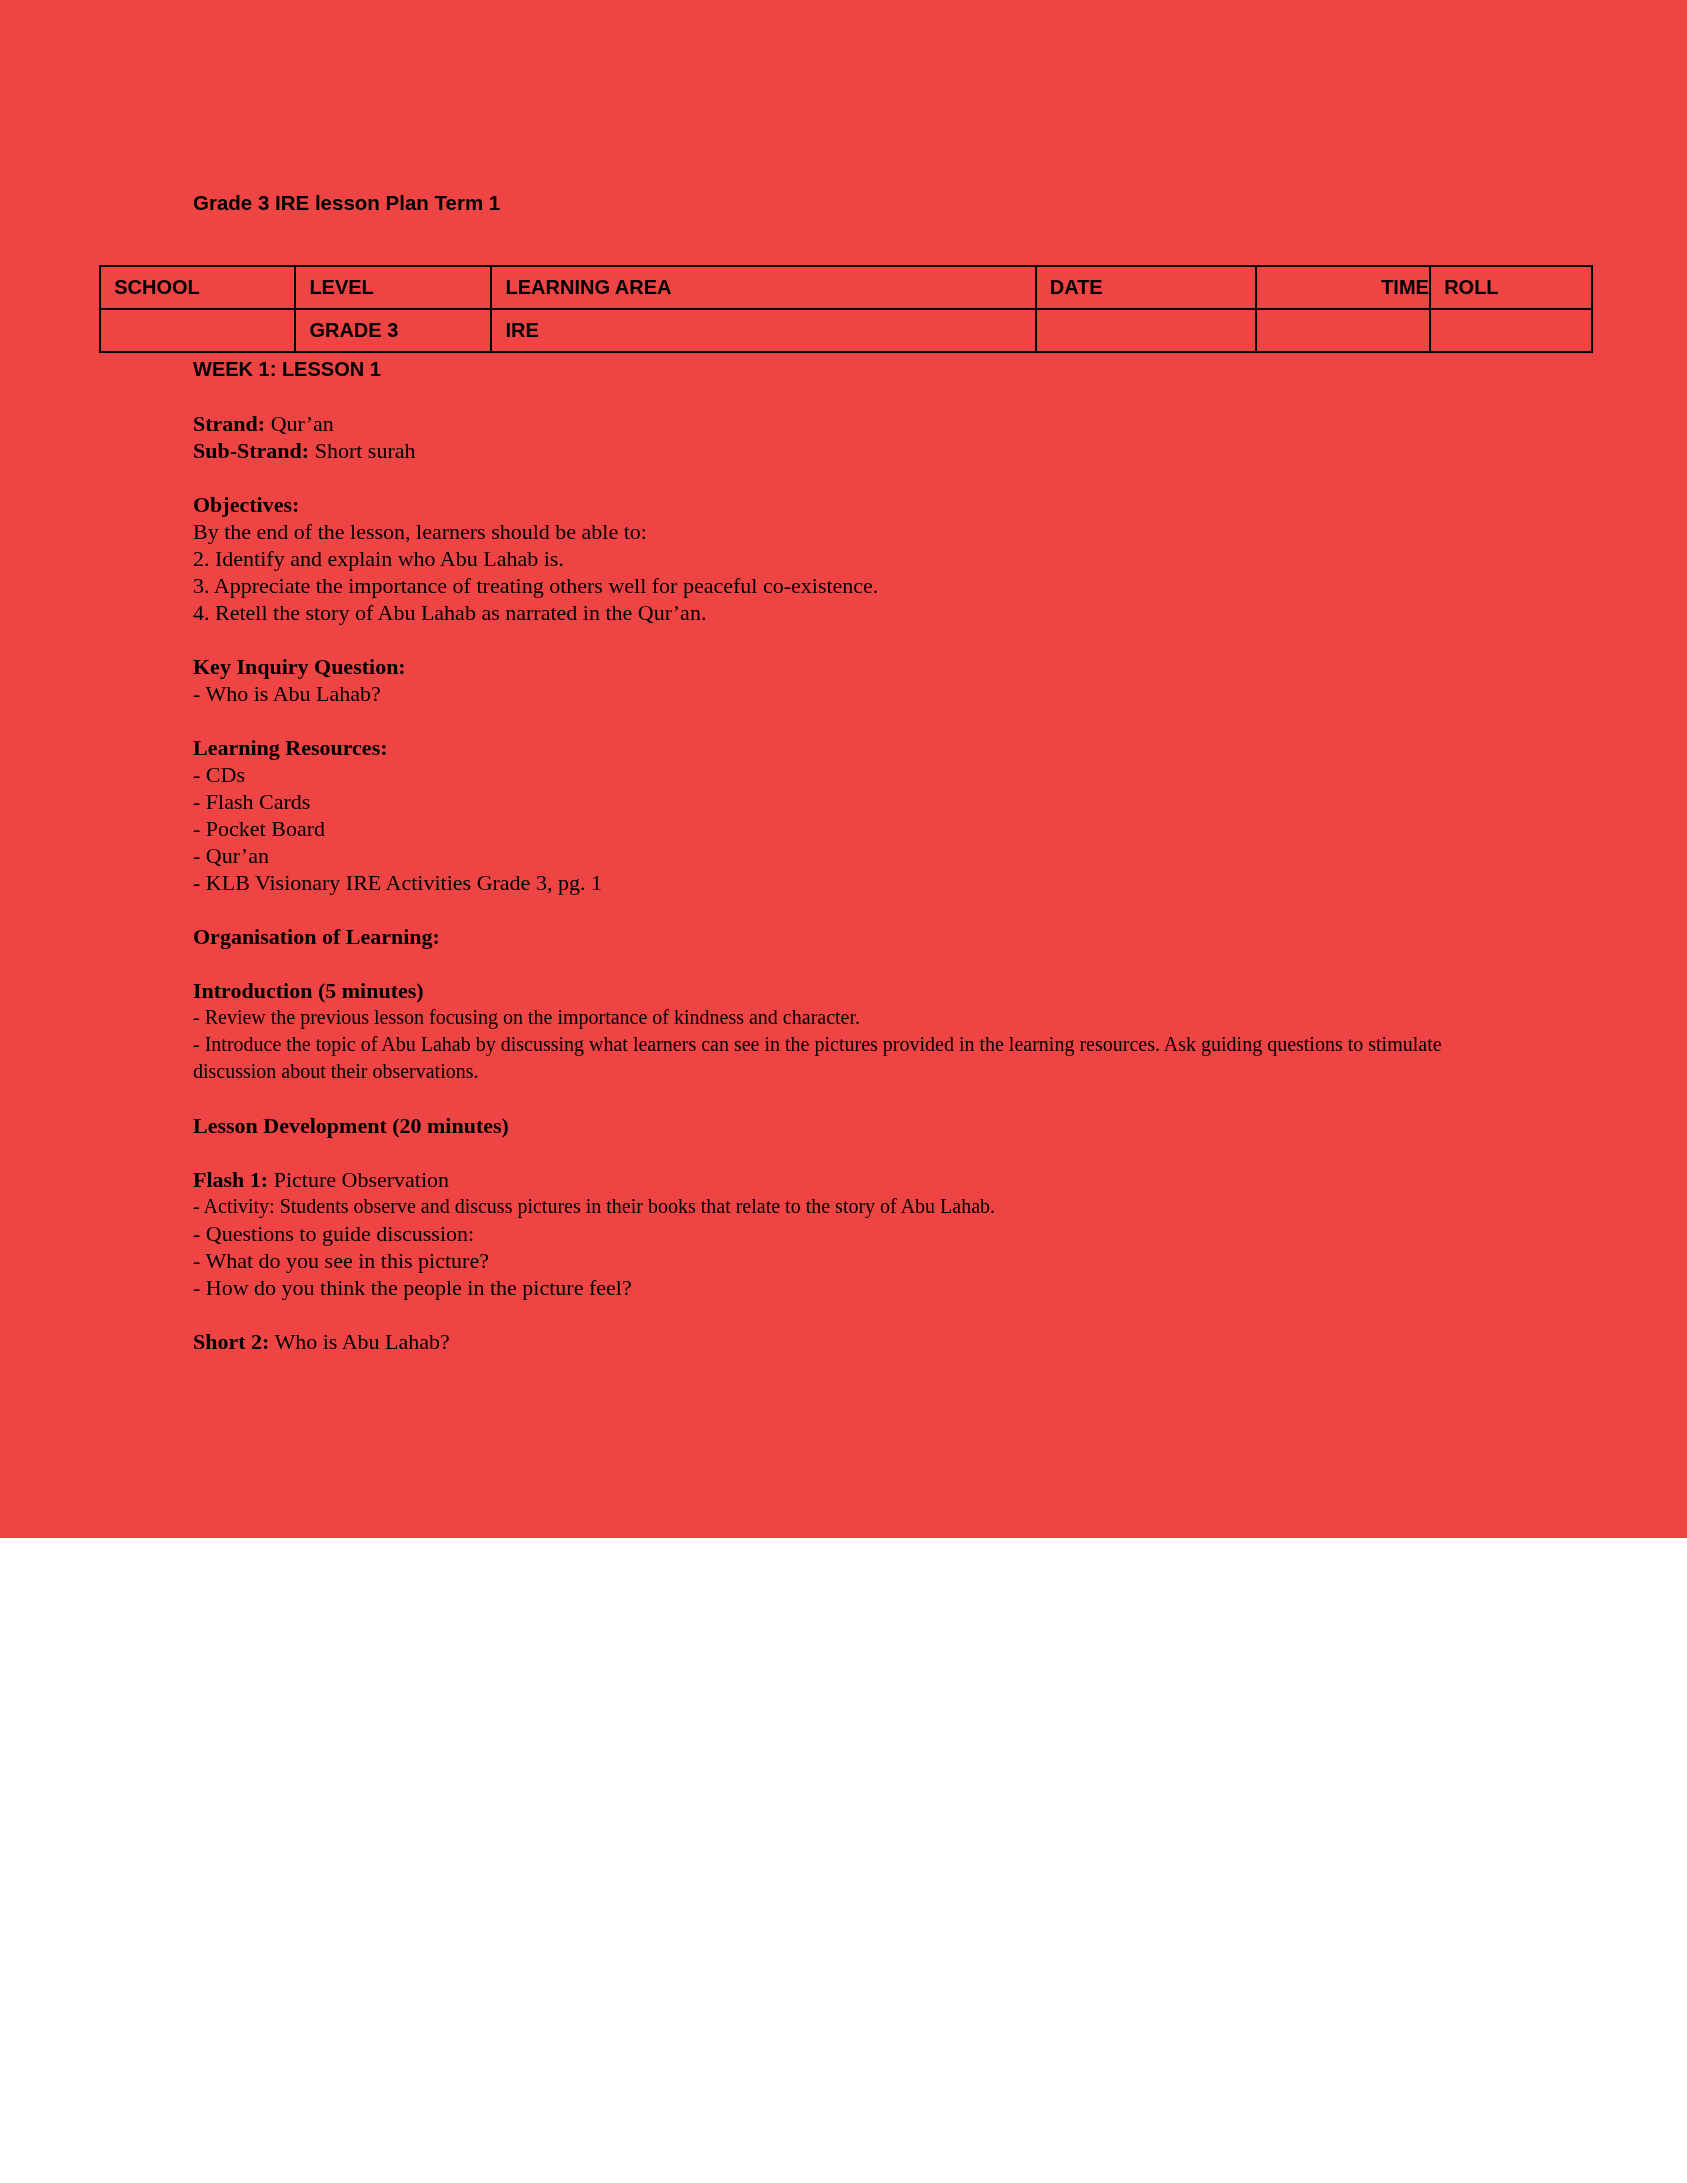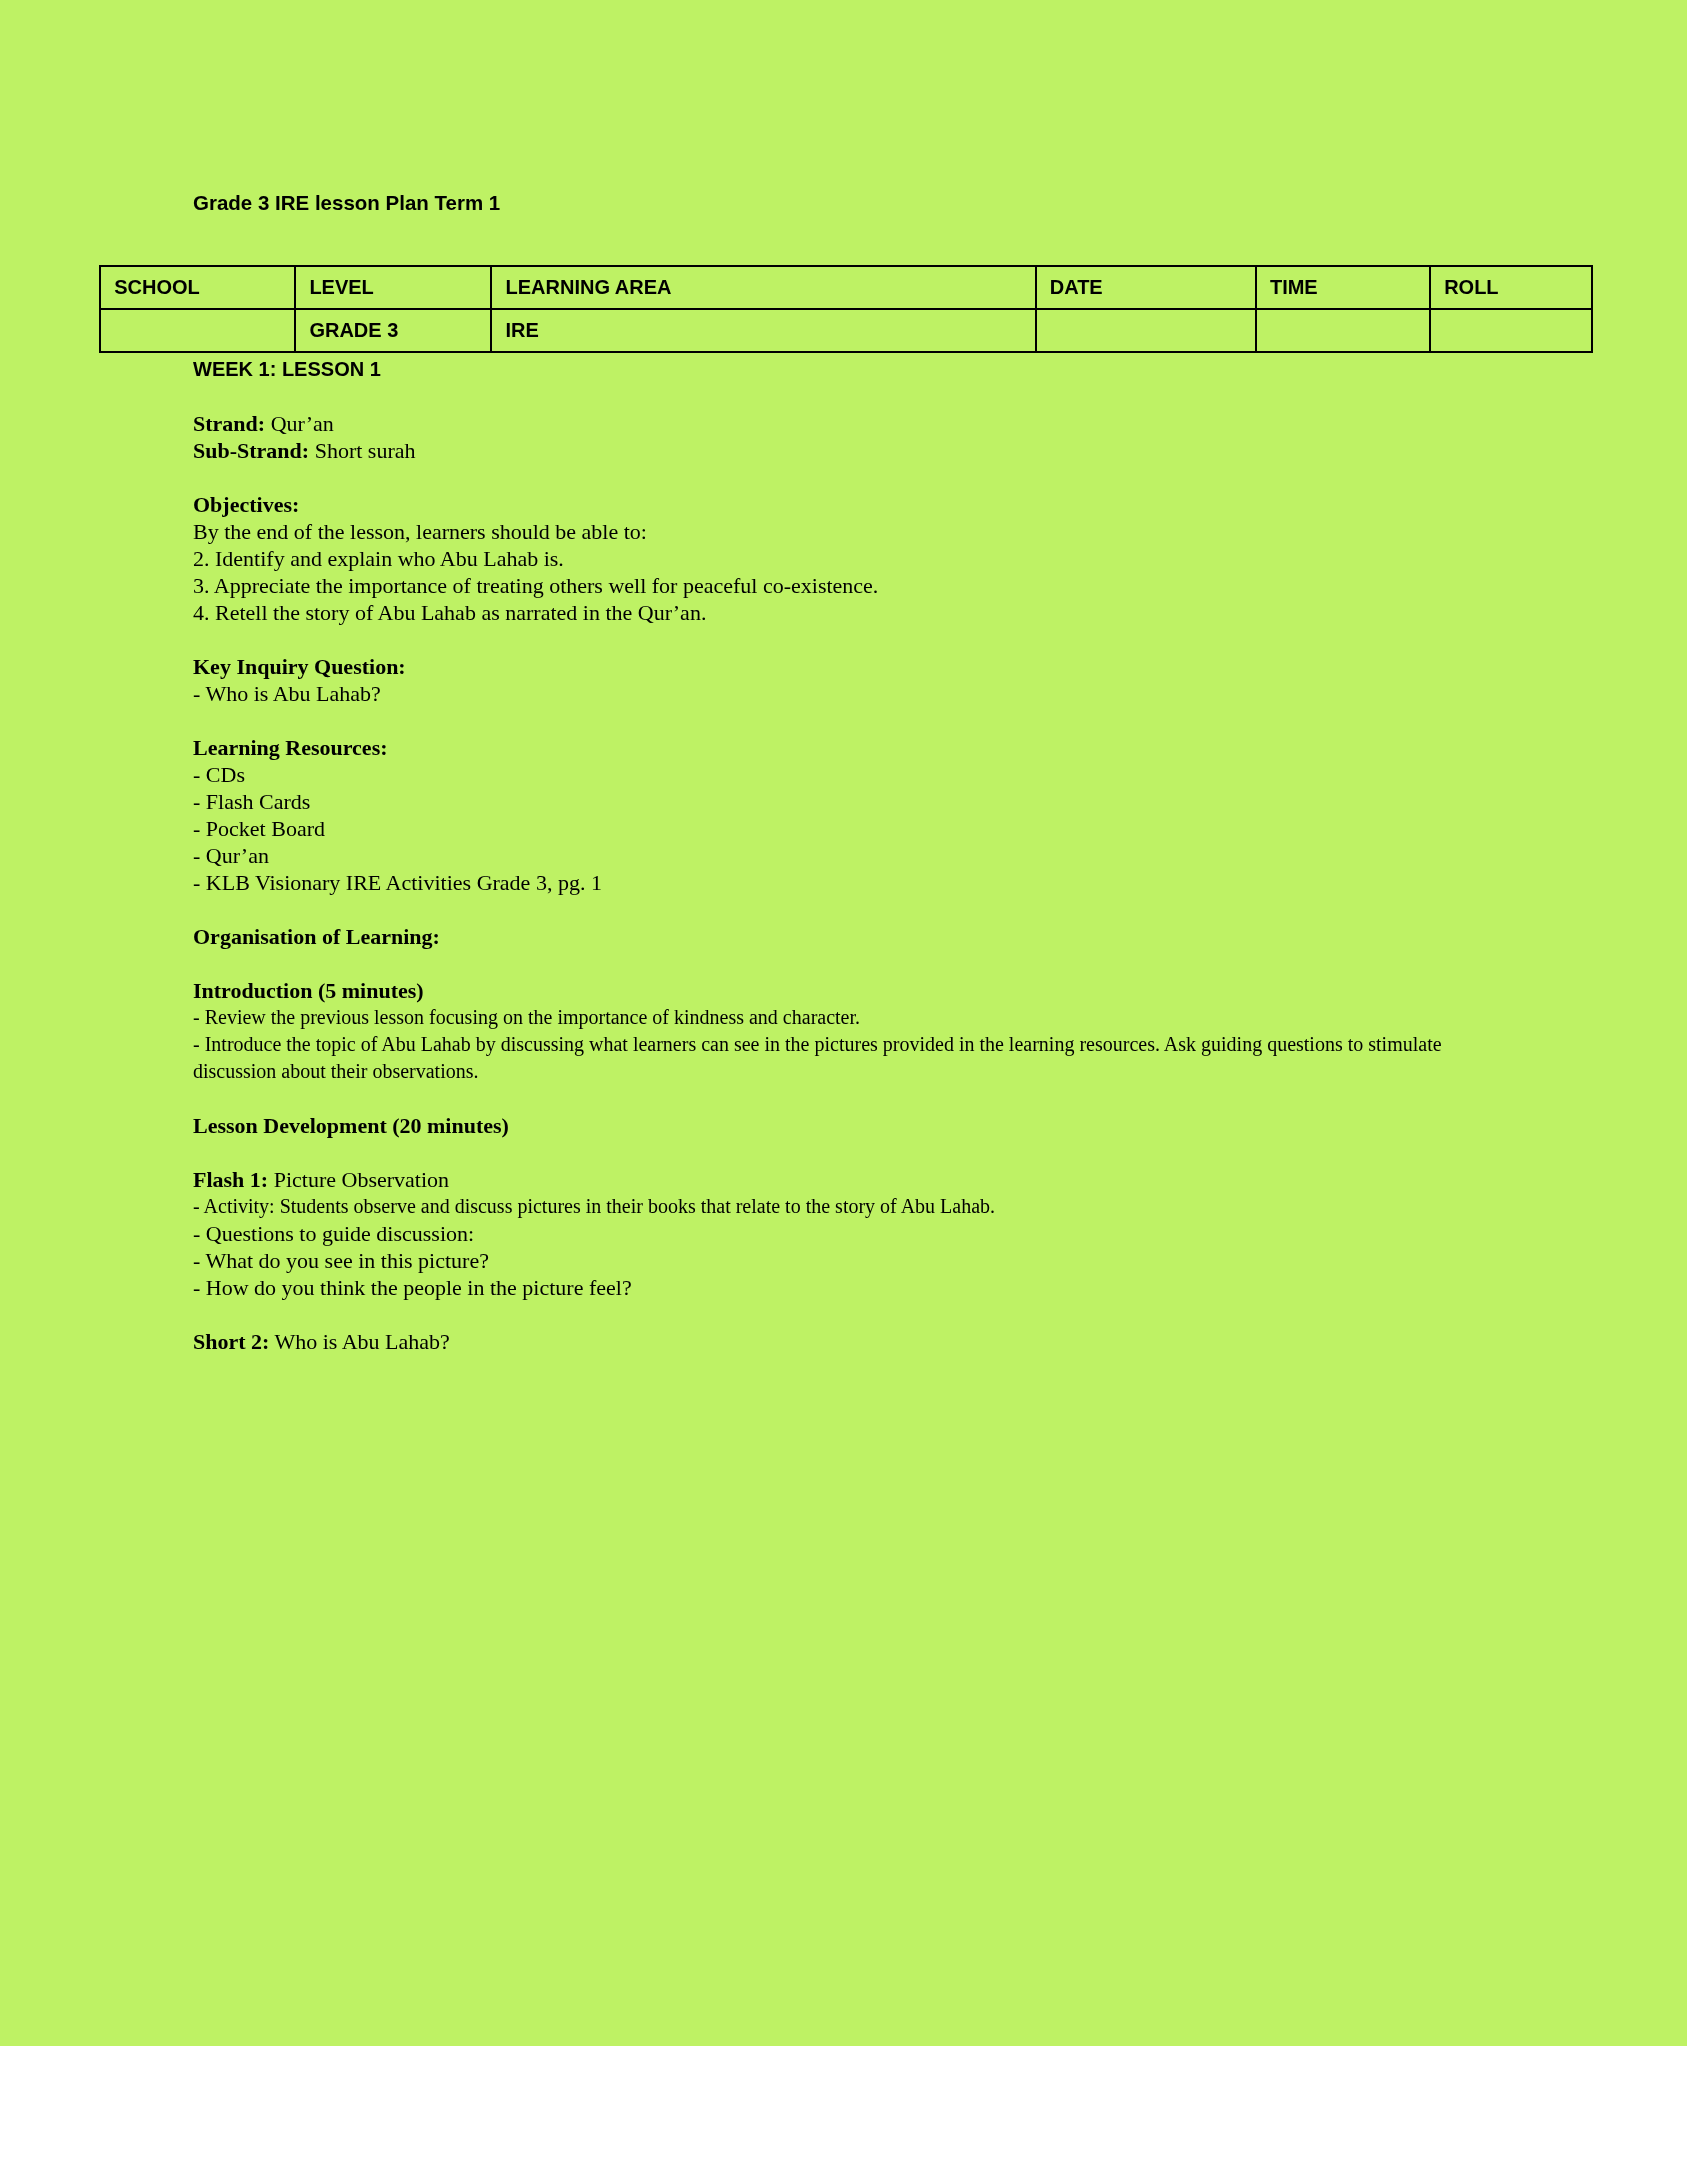--- a/index.html
+++ b/index.html
@@ -3,22 +3,22 @@
 <meta charset="utf-8">
 <style>
   html, body {
     margin: 0;
     padding: 0;
     background: #ffffff;
   }
   .page {
     position: relative;
     width: 1687px;
-    height: 2046px;
-    background: #bef264;
+    height: 1538px;
+    background: #ef4444;
     overflow: hidden;
   }
 
   
   .doc-title {
     position: absolute;
     left: 193px;
     top: 191px;
     font-family: "Liberation Sans", sans-serif;
     font-weight: bold;
@@ -45,21 +45,21 @@
     font-family: "Liberation Sans", sans-serif;
     font-weight: bold;
     font-size: 20px;
     color: #000000;
     line-height: 1.05;
   }
   .col-school  { width: 180px; }
   .col-level   { width: 181px; }
   .col-area    { width: 529px; }
   .col-date    { width: 205px; }
-  .col-time    { width: 159px; }
+  .col-time    { width: 159px; text-align: right; }
   .col-roll    { width: 147px; }
   .cell-ire { padding-left: 34px; }
 
   
   .body {
     position: absolute;
     left: 193px;
     top: 356px;
     width: 1267px;
     font-family: "Liberation Serif", serif;

